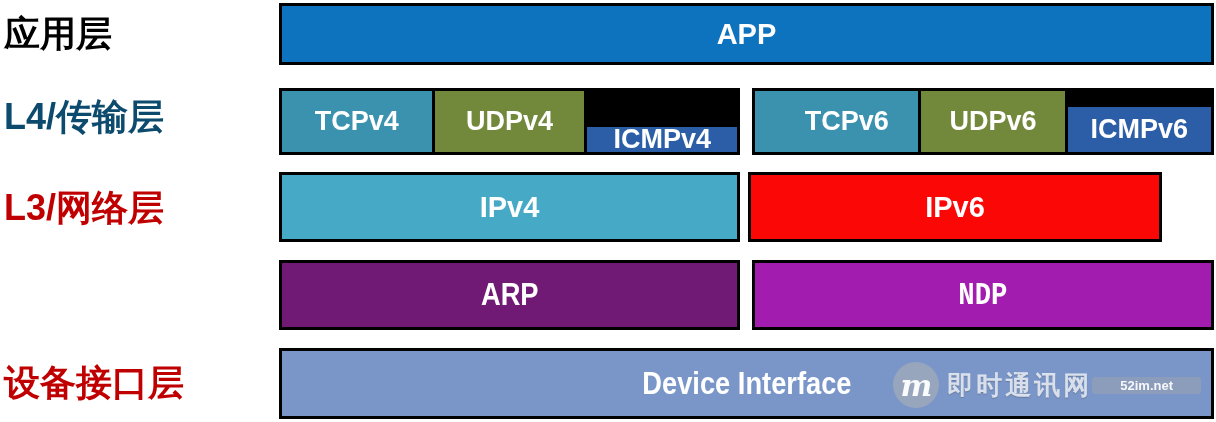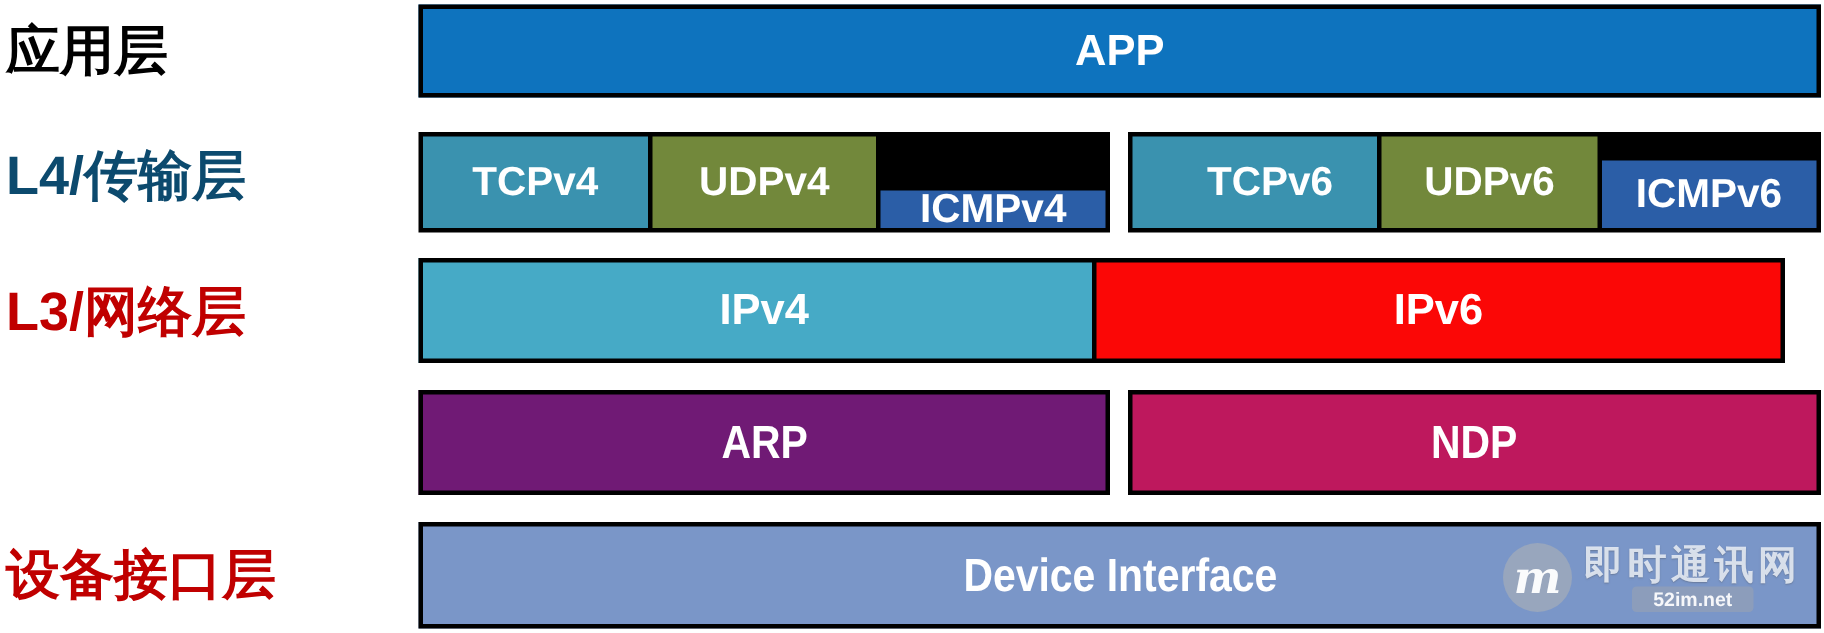--- a/index.html
+++ b/index.html
@@ -28,30 +28,30 @@
   .watermark {
     position:absolute; right:10px; bottom:8px; display:flex;
     align-items:center; gap:8px;
   }
   .wm-logo {
     width:46px; height:46px; border-radius:50%;
     background:rgba(160,171,186,0.78); color:rgba(255,255,255,0.95);
     font-family:"DejaVu Serif", serif; font-style:italic; font-weight:bold;
     font-size:30px; display:flex; align-items:center; justify-content:center;
   }
-  .wm-right { display:flex; flex-direction:column; align-items:center; }
+  .wm-right { display:flex; align-items:center; }
   .wm-name {
     font-size:26px; font-weight:bold; letter-spacing:3px;
     color:rgba(236,241,248,0.85); text-shadow:0 1px 1px rgba(90,100,120,0.55);
     line-height:28px; white-space:nowrap;
   }
   .wm-url {
     margin-top:1px; font-size:13px; color:rgba(255,255,255,0.92);
     background:rgba(150,162,180,0.65); border-radius:3px;
-    padding:0 14px; line-height:17px;
+    padding:0 28px; line-height:17px;
   }
 </style>
 </head>
 <body>
 
 <div class="canvas">
 
   <div class="layer-label" style="top: 12px; color: #000000;">应用层</div>
   <div class="layer-label" style="top: 95px; color: #0c4a6e;">L4/传输层</div>
   <div class="layer-label" style="top: 186px; color: rgb(192, 0, 0);">L3/网络层</div>
@@ -81,28 +81,28 @@
       <span>UDPv6</span>
     </div>
     <div class="cell" style="background-color: rgb(43, 94, 167); margin-top: 16px;">
       <span>ICMPv6</span>
     </div>
   </div>
 
   <div class="box" style="left: 279px; top: 172px; width: 461px; height: 70px; background-color: rgb(70, 170, 198);">
     <span>IPv4</span>
   </div>
-  <div class="box" style="left: 728px; top: 172px; width: 462px; height: 70px; background-color: rgb(251, 7, 6);">
+  <div class="box" style="left: 748px; top: 172px; width: 414px; height: 70px; background-color: rgb(251, 7, 6);">
     <span>IPv6</span>
   </div>
 
   <div class="box" style="left: 279px; top: 260px; width: 461px; height: 70px; background-color: #701a75;">
     <span class="cond">ARP</span>
   </div>
-  <div class="box" style="left: 752px; top: 260px; width: 462px; height: 70px; background-color: #be185d;">
+  <div class="box" style="left: 752px; top: 260px; width: 462px; height: 70px; background-color: #a21caf; font-family: Liberation Mono, monospace;">
     <span class="cond">NDP</span>
   </div>
 
   <div class="box" style="left: 279px; top: 348px; width: 935px; height: 71px; background-color: rgb(122, 150, 200);">
     <span class="cond">Device Interface</span>
 
     <div class="watermark">
       <div class="wm-logo">m</div>
       <div class="wm-right">
         <div class="wm-name">即时通讯网</div>

